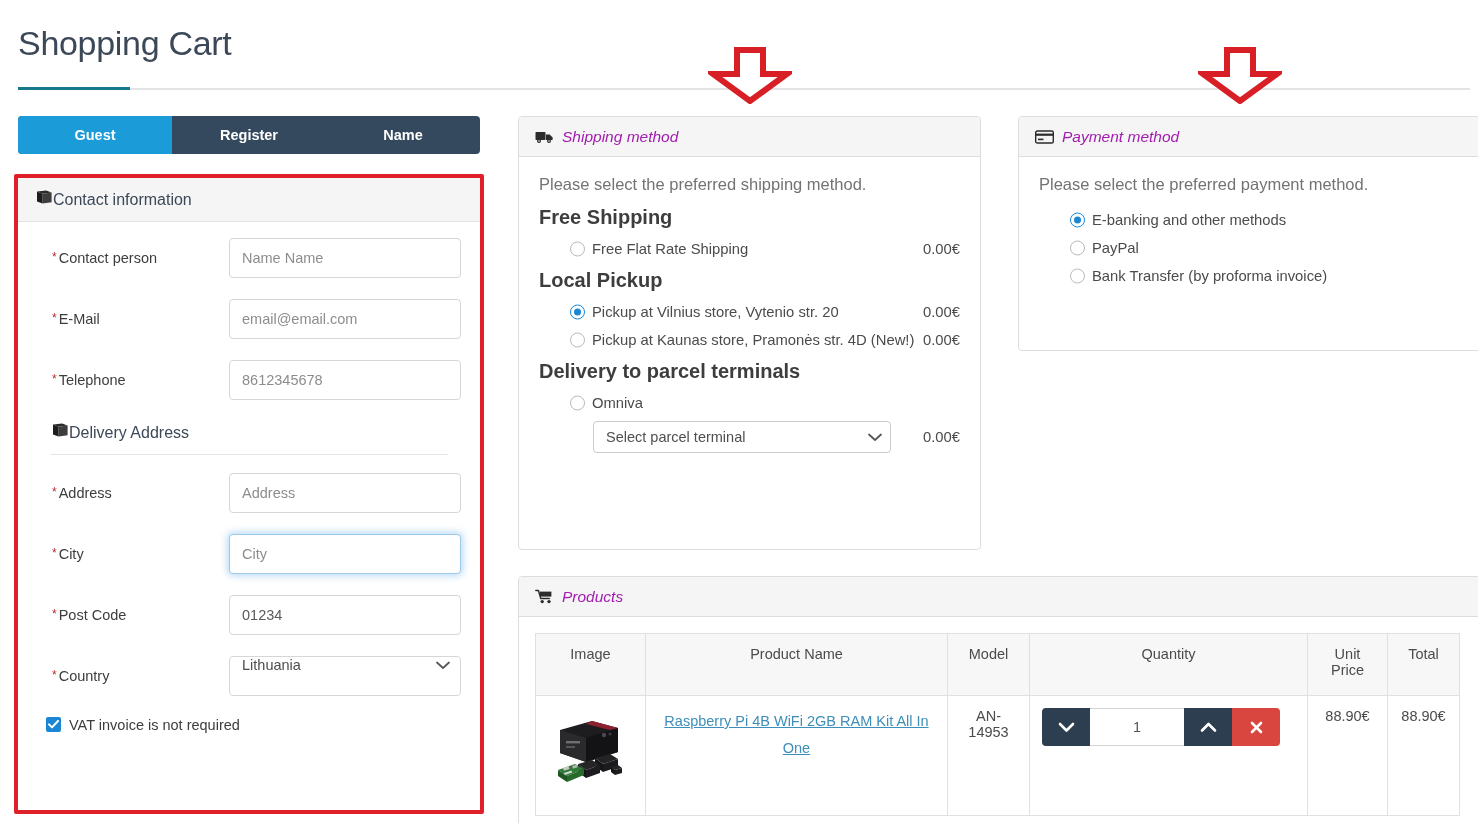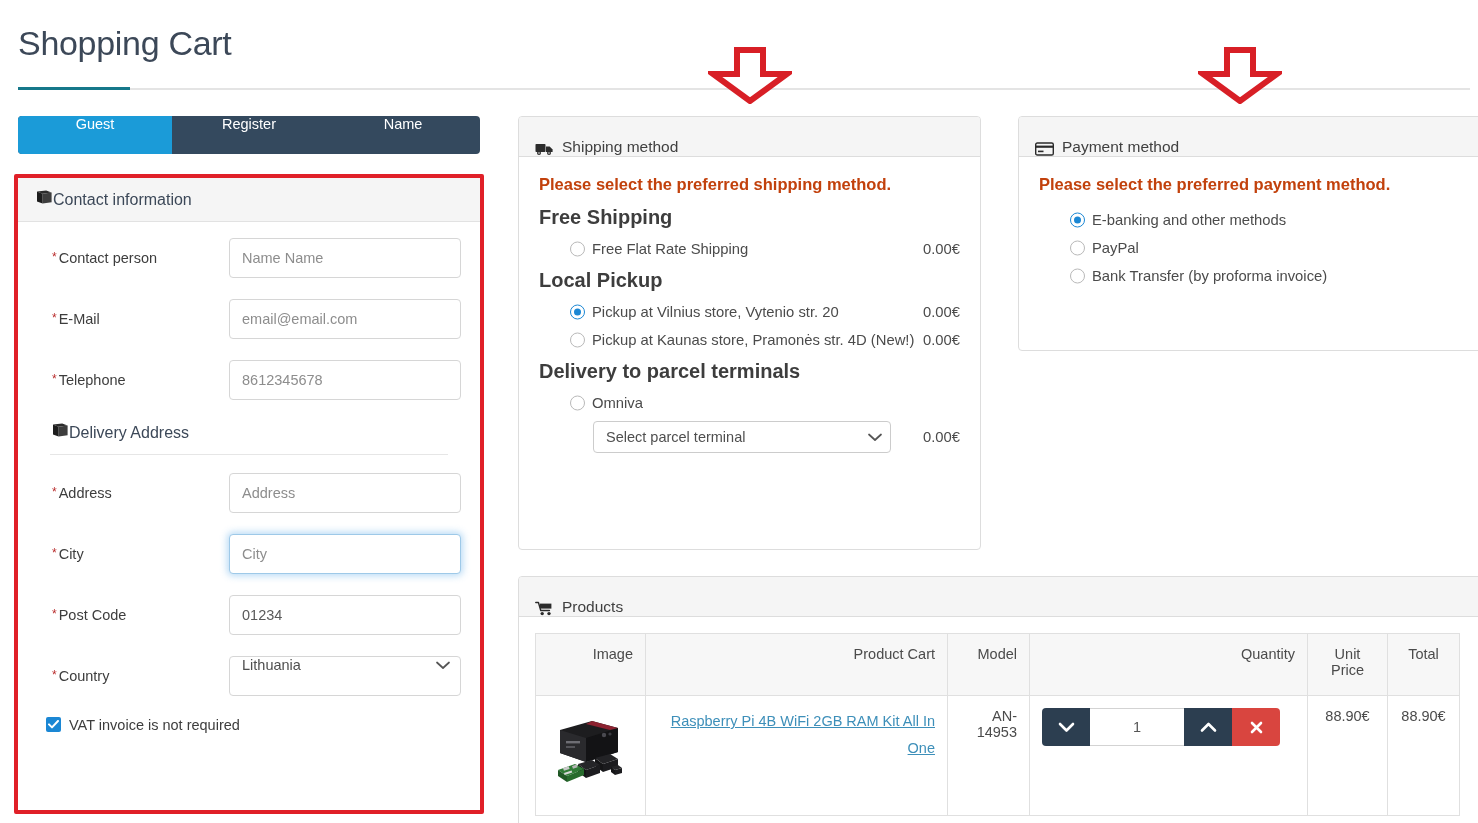--- a/index.html
+++ b/index.html
@@ -29,35 +29,35 @@
   }
 
   
   .tabs {
     position: absolute; left: 18px; top: 116px;
     width: 462px; height: 38px;
     display: flex; border-radius: 4px; overflow: hidden;
     background: #34495e;
   }
   .tab {
-    flex: 1 1 0; display: flex; justify-content: center;
-    color: #ffffff; font-size: 14.5px; font-weight: 400;
+    flex: 1 1 0; display: flex; align-items: center; justify-content: center;
+    color: #ffffff; font-size: 14.5px; font-weight: 700;
     cursor: pointer; height: 100%;
   }
   .tab.active { background: #1b9bd8; }
 
   
   .panel {
     position: absolute; background: #ffffff;
     border: 1px solid #dddddd; border-radius: 4px;
   }
   .panel-head {
     background: #f5f5f5; border-bottom: 1px solid #dddddd;
-    height: 40px; display: flex; align-items: flex-end; padding: 0 16px;
-    font-size: 15.5px; color: #404040; border-radius: 3px 3px 0 0;
+    height: 40px; display: flex; align-items: center; padding: 0 16px;
+    font-size: 15.5px; color: #a21caf; border-radius: 3px 3px 0 0; font-style: italic;
   }
   .panel-head .hicon {
     margin-right: 8px; display: inline-flex; align-items: center;
   }
   .panel-body { padding: 14px 18px 16px 18px; }
 
   
   .contact-wrap {
     position: absolute; left: 14px; top: 174px;
     width: 470px; height: 640px;
@@ -105,21 +105,21 @@
   .chk {
     width: 15px; height: 15px; border-radius: 2px; background: #1b87d4;
     display:inline-flex; align-items:center; justify-content:center;
     margin-right: 8px; flex: 0 0 auto;
   }
   .chk svg { display:block; }
   .vat-label { font-size: 14.5px; color: #3d3d3d; }
 
   
   .ship-panel { left: 518px; top: 116px; width: 463px; height: 434px; }
-  .lead { font-size: 16.5px; color: #c2410c; margin: 4px 0 12px 2px; font-weight: bold; }
+  .lead { font-size: 16.5px; color: #737373; margin: 4px 0 12px 2px; }
   .group-title {
     font-size: 20px; font-weight: bold; color: #3d3d3d;
     margin: 6px 0 6px 2px;
   }
   .opt-row {
     display: flex; align-items: center; padding: 3px 0 3px 32px;
     position: relative; min-height: 28px;
   }
   .radio {
     position: absolute; left: 33px; top: 50%; transform: translateY(-50%);
@@ -153,21 +153,21 @@
 
   
   .prod-panel { left: 518px; top: 576px; width: 990px; height: 260px; }
   .prod-body { padding: 16px 16px 0 16px; }
   table.products {
     width: 924px; border-collapse: collapse; table-layout: fixed;
     font-size: 14.5px;
   }
   table.products th, table.products td {
     border: 1px solid #e0e0e0; vertical-align: top;
-    padding: 12px 12px; color: #4b4b4b; font-weight: normal; text-align: right;
+    padding: 12px 12px; color: #4b4b4b; font-weight: normal; text-align: center;
   }
   table.products thead th { background: #f7f7f7; height: 62px; vertical-align: top; }
   .col-image { width: 110px; }
   .col-name  { width: 302px; }
   .col-model { width: 82px; }
   .col-qty   { width: 278px; }
   .col-unit  { width: 80px; text-align: center !important; }
   .col-total { width: 72px; text-align: center !important; }
   th.col-unit, th.col-total, td.col-unit, td.col-total { text-align: center !important; }
   .prod-link { color: #3d8fb9; line-height: 27px; }
@@ -420,21 +420,21 @@
           <circle cx="14" cy="12.6" r="1.7" fill="#2b2b2b"></circle>
         </svg>
       </span>
       <span>Products</span>
     </div>
     <div class="prod-body">
       <table class="products">
         <thead>
           <tr>
             <th class="col-image">Image</th>
-            <th class="col-name">Product Cart</th>
+            <th class="col-name">Product Name</th>
             <th class="col-model">Model</th>
             <th class="col-qty">Quantity</th>
             <th class="col-unit">Unit Price</th>
             <th class="col-total">Total</th>
           </tr>
         </thead>
         <tbody>
           <tr>
             <td class="col-image prod-cell">
               <span class="thumb">

